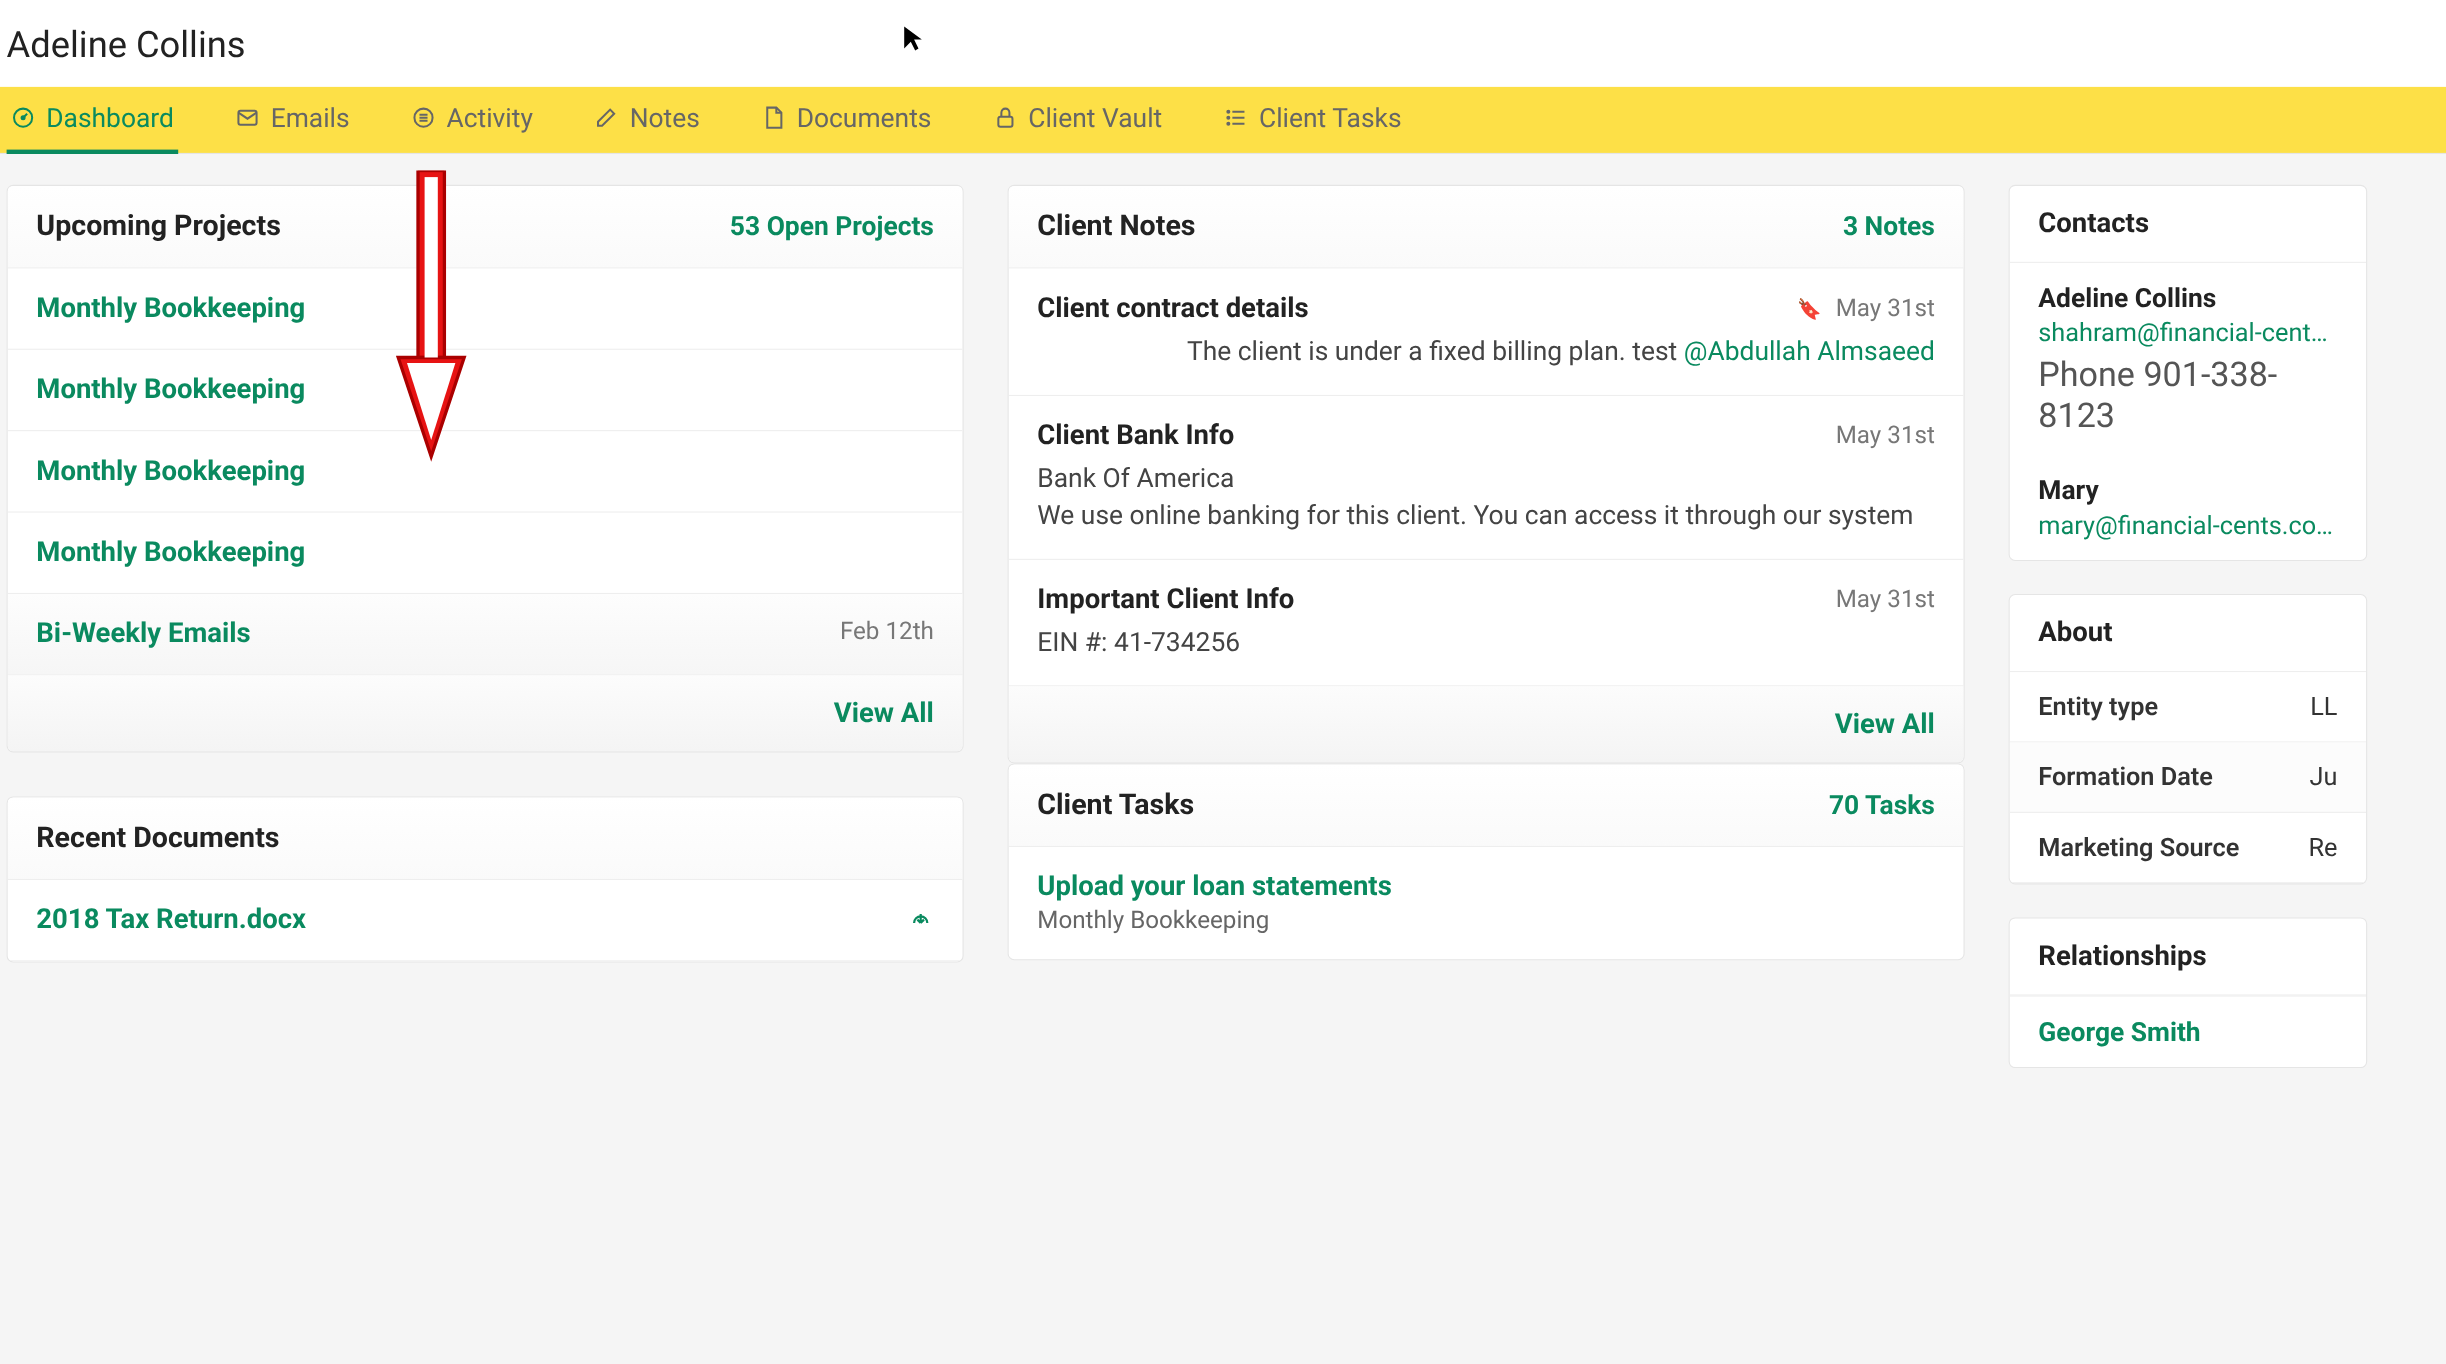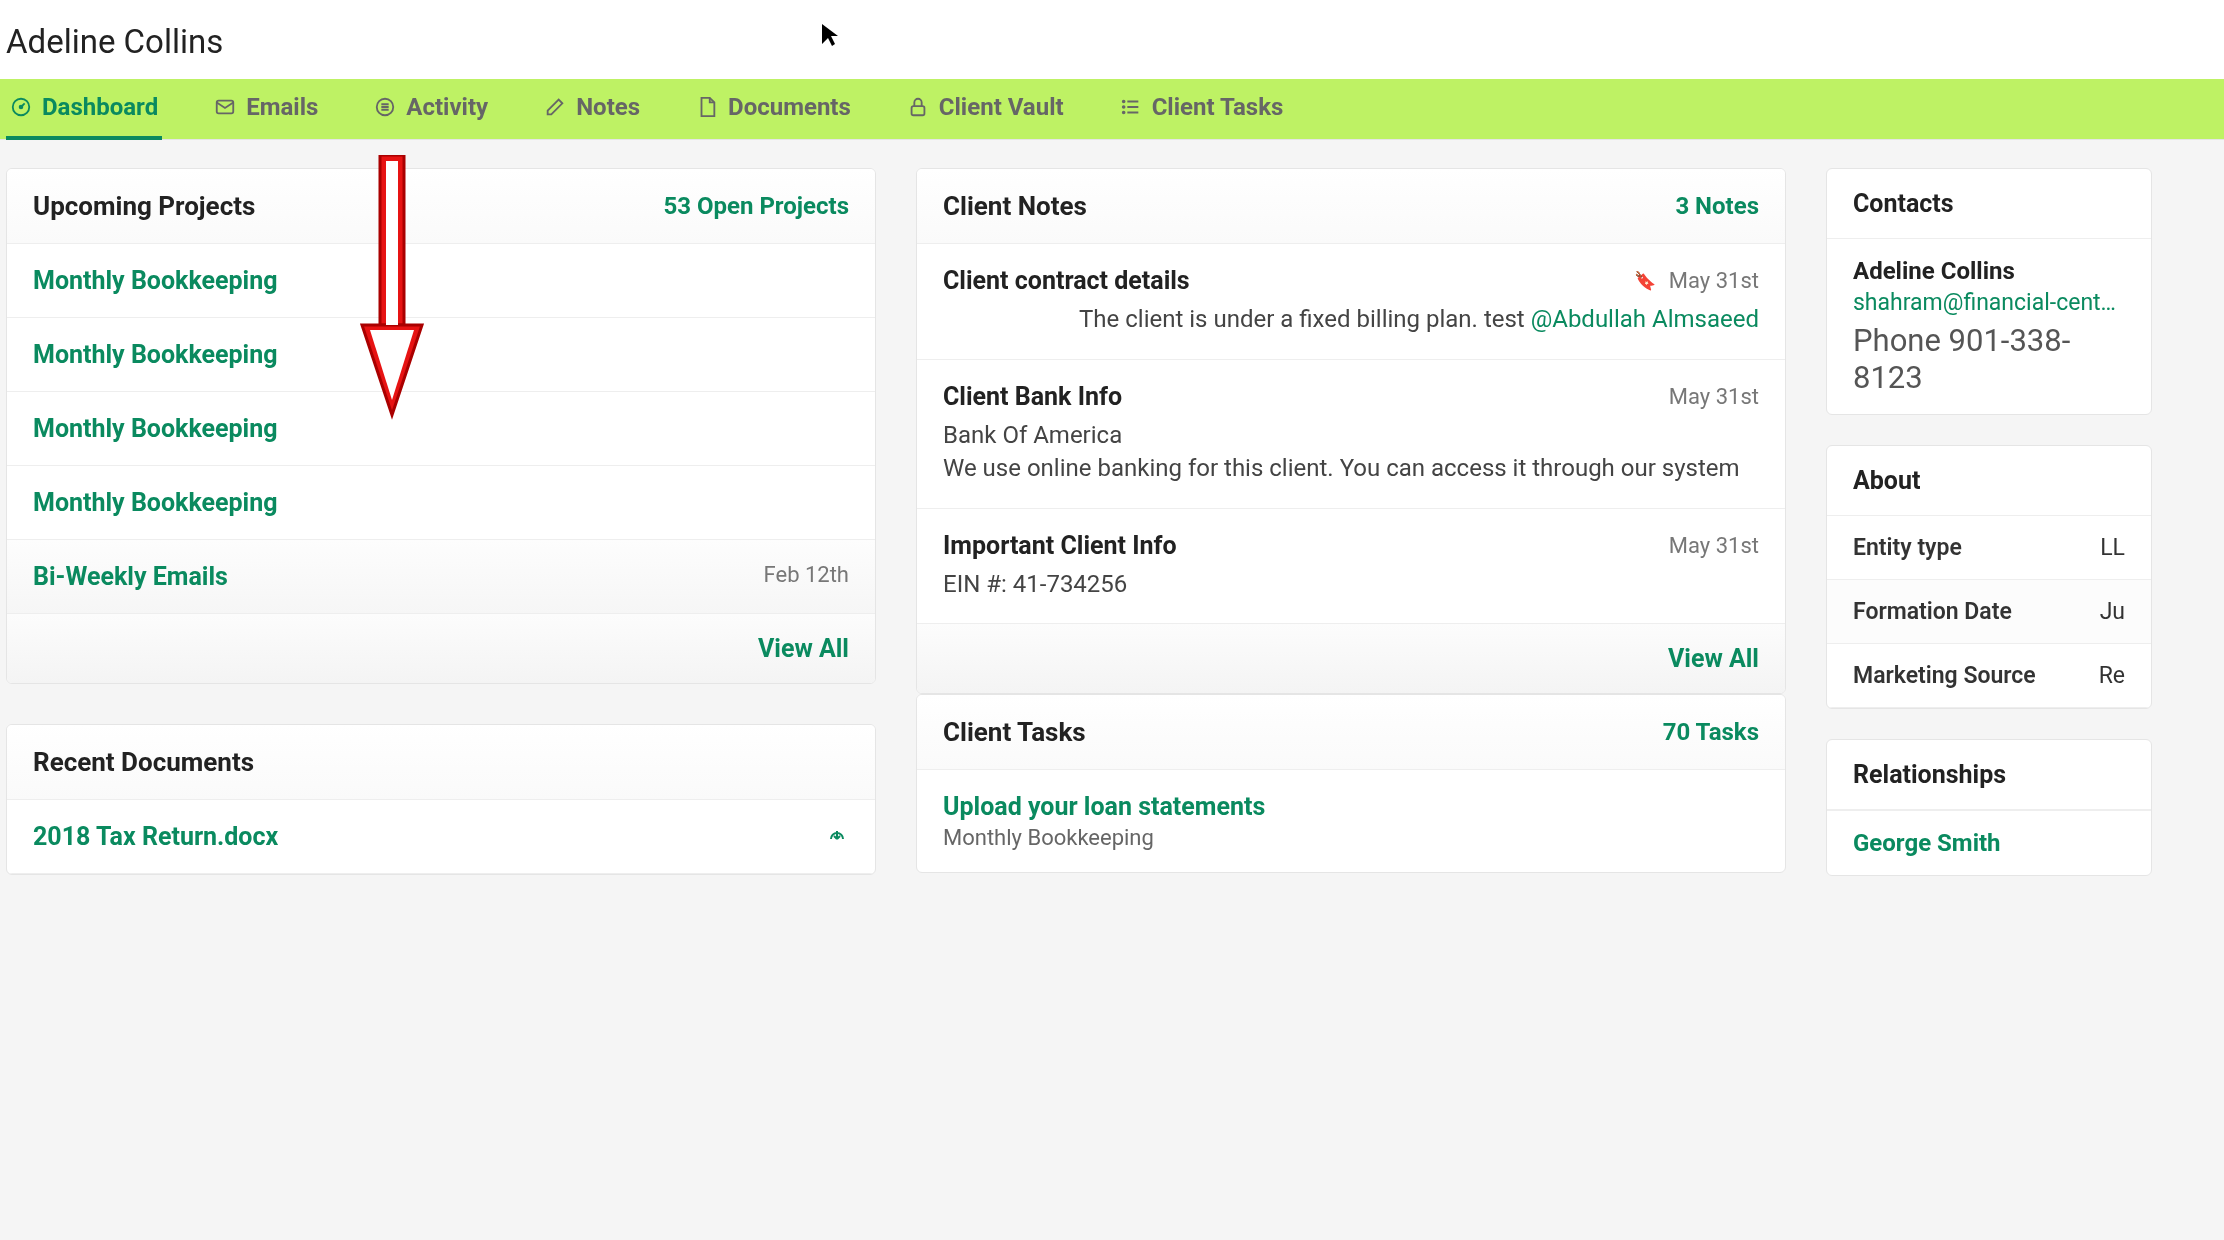--- a/index.html
+++ b/index.html
@@ -13,23 +13,22 @@
     font-size: 33px;
     font-weight: 400;
     padding: 22px 6px 18px 6px;
     background: #fff;
     color: #222;
   }
   .tabs {
     display: flex;
     gap: 48px;
     padding: 0 6px;
-    background: #bef264;
+    background: #fde047;
     border-bottom: 1px solid #e5e5e5;
-    font-weight: bold;
   }
   .tab {
     display: flex;
     align-items: center;
     gap: 10px;
     padding: 14px 4px 18px 4px;
     font-size: 24px;
     color: #666;
     cursor: pointer;
     position: relative;
@@ -311,20 +310,24 @@
   </div>
 
   <div class="col-right">
     <div class="card">
       <div class="side-title">Contacts</div>
       <div class="contact-block">
         <div class="contact-name">Adeline Collins</div>
         <div class="contact-mail">shahram@financial-cents.co</div>
         <div class="contact-phone">Phone 901-338-8123</div>
       </div>
+      <div class="contact-block">
+        <div class="contact-name">Mary</div>
+        <div class="contact-mail">mary@financial-cents.com</div>
+      </div>
     </div>
 
     <div class="card">
       <div class="side-title">About</div>
       <div class="kv-row">
         <span class="kv-label">Entity type</span>
         <span class="kv-val">LL</span>
       </div>
       <div class="kv-row">
         <span class="kv-label">Formation Date</span>

